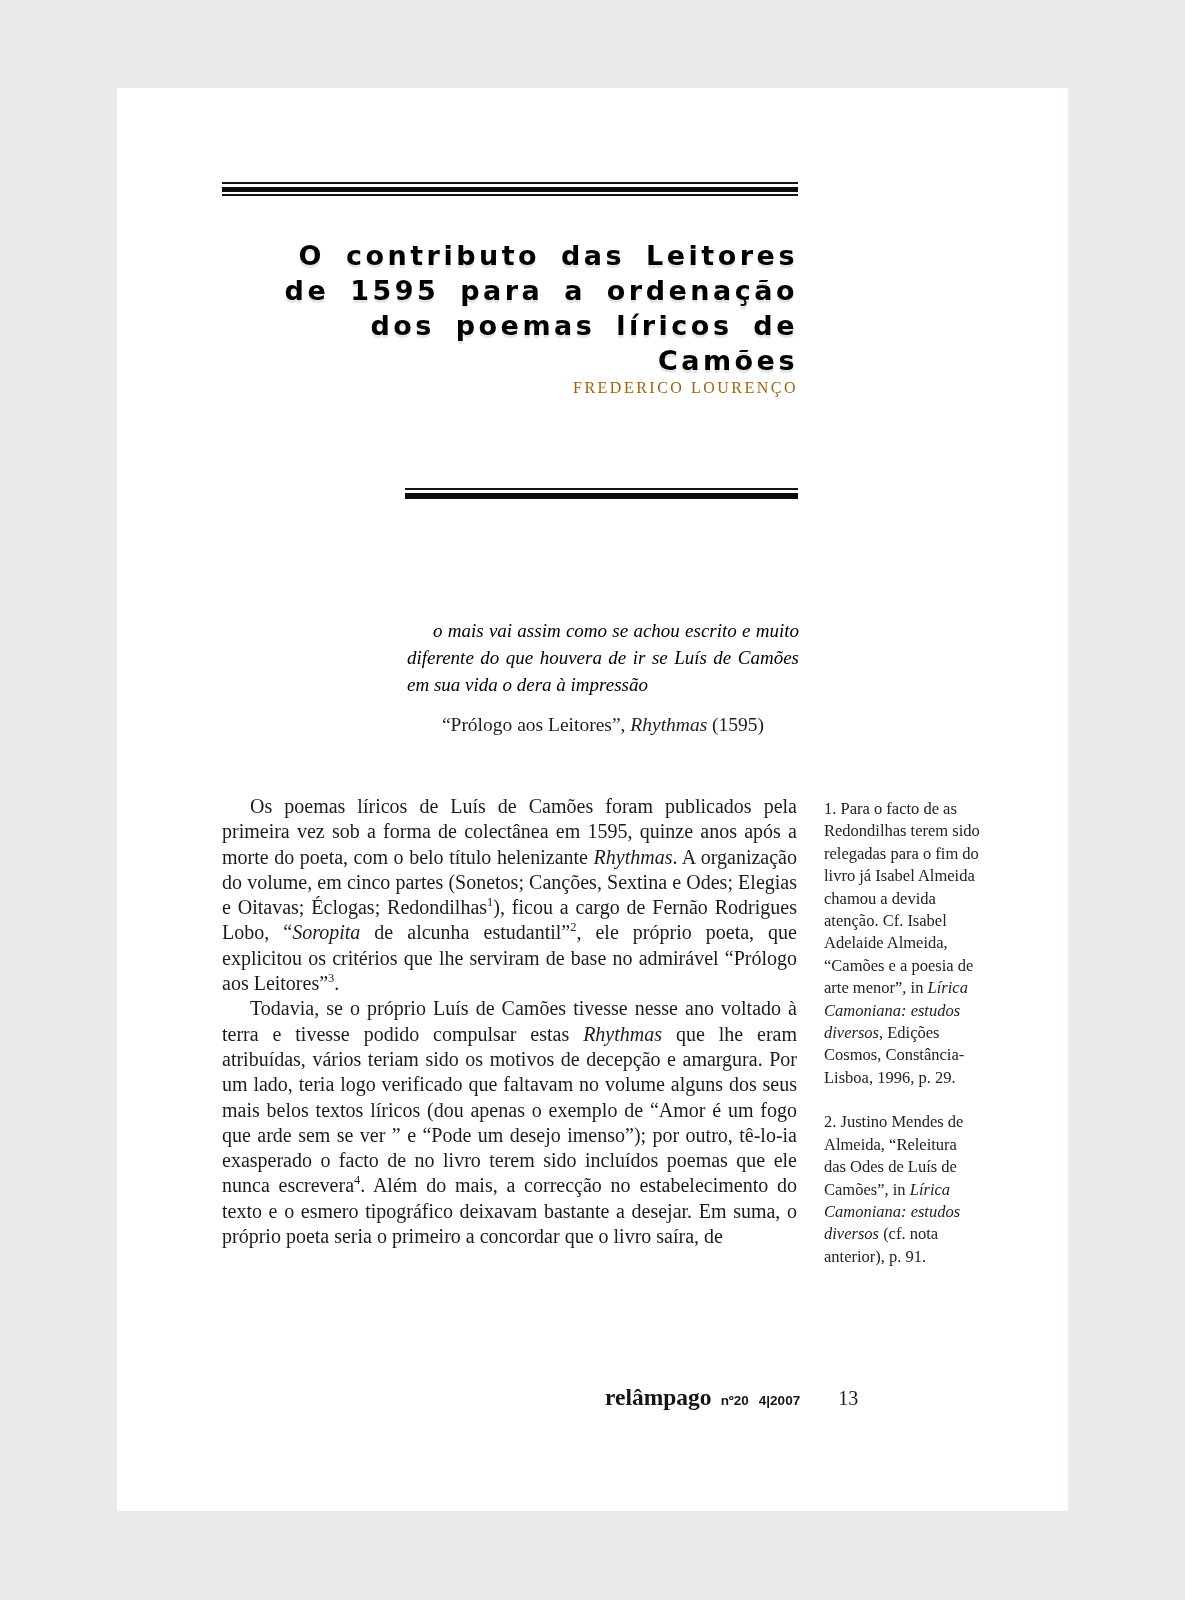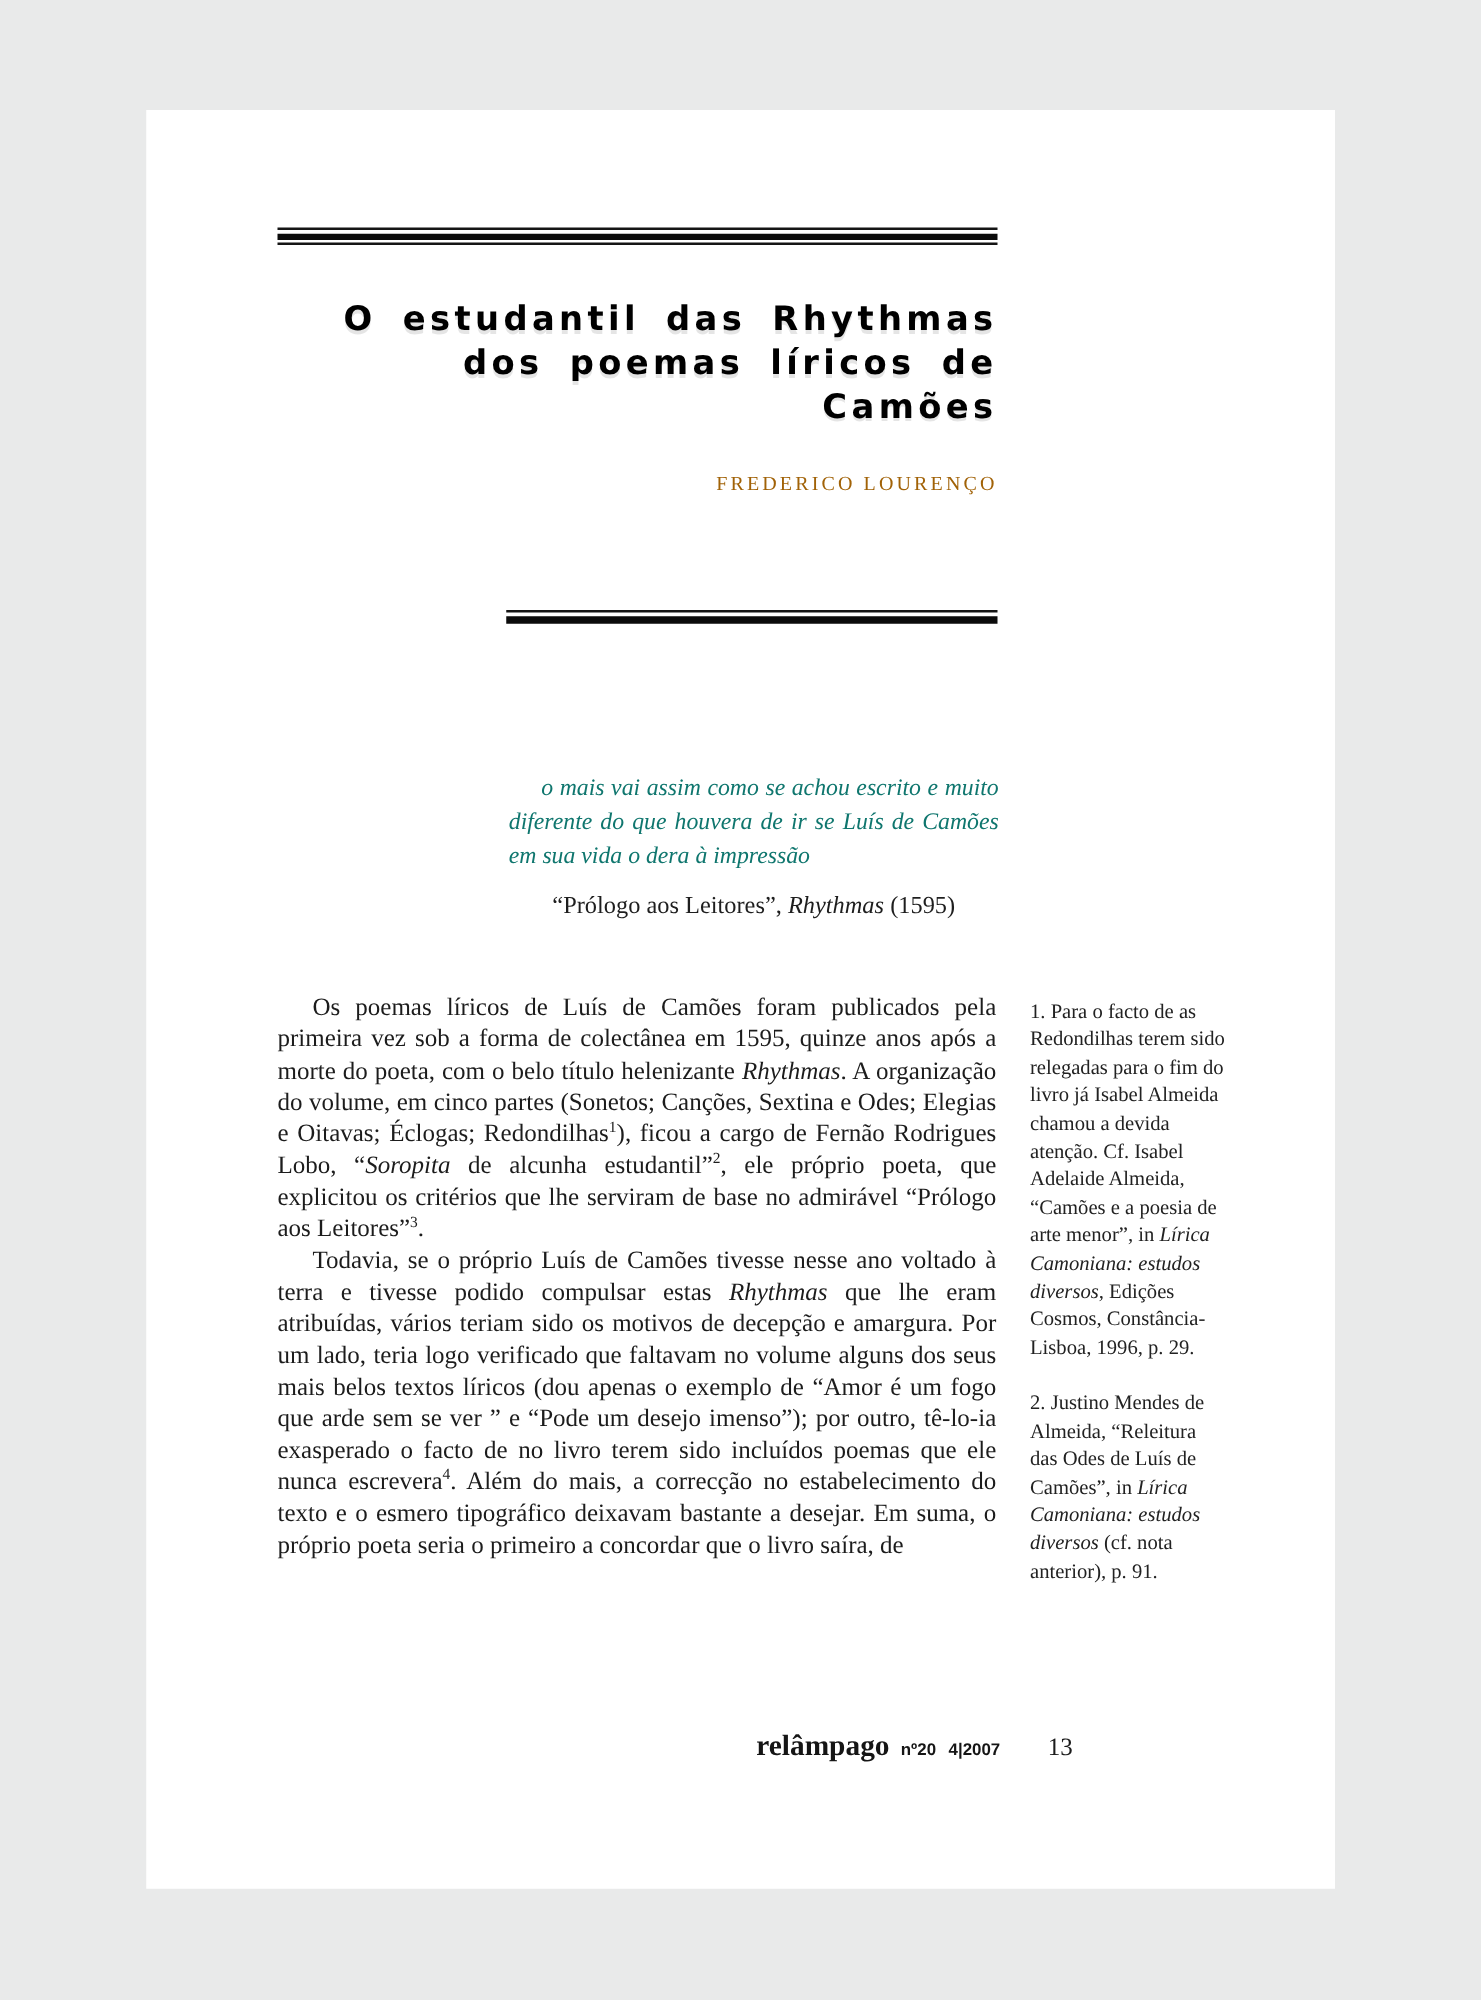--- a/index.html
+++ b/index.html
@@ -42,21 +42,21 @@
   }
   .author{
     position:absolute;left:105px;top:291px;width:576px;
     text-align:right;font-size:16px;letter-spacing:2.5px;
     color:#a16207;
   }
   
   .epigraph{
     position:absolute;left:290px;top:529px;width:392px;
     font-style:italic;font-size:19px;line-height:27px;
-    text-align:justify;text-indent:26px;color:#0f766e;
+    text-align:justify;text-indent:26px;color:#000000;
   }
   .attribution{
     position:absolute;left:290px;top:626px;width:392px;
     text-align:center;font-size:19.5px;color:#1e1e1e;
   }
   
   .body-col{
     position:absolute;left:105px;top:706px;width:575px;
     font-size:20px;line-height:25.3px;text-align:justify;
   }
@@ -91,21 +91,22 @@
 
   <div class="rule-top">
     <div class="ln1"></div>
     <div class="gap1"></div>
     <div class="ln2"></div>
     <div class="gap2"></div>
     <div class="ln3"></div>
   </div>
 
   <div class="title">
-    <div>O estudantil das Rhythmas</div>
+    <div>O contributo das Leitores</div>
+    <div>de 1595 para a ordenação</div>
     <div>dos poemas líricos de Camões</div>
   </div>
 
   <div class="author">FREDERICO LOURENÇO</div>
 
   <div class="rule-mid">
     <div class="ln1"></div>
     <div class="gap1"></div>
     <div class="ln2"></div>
   </div>

